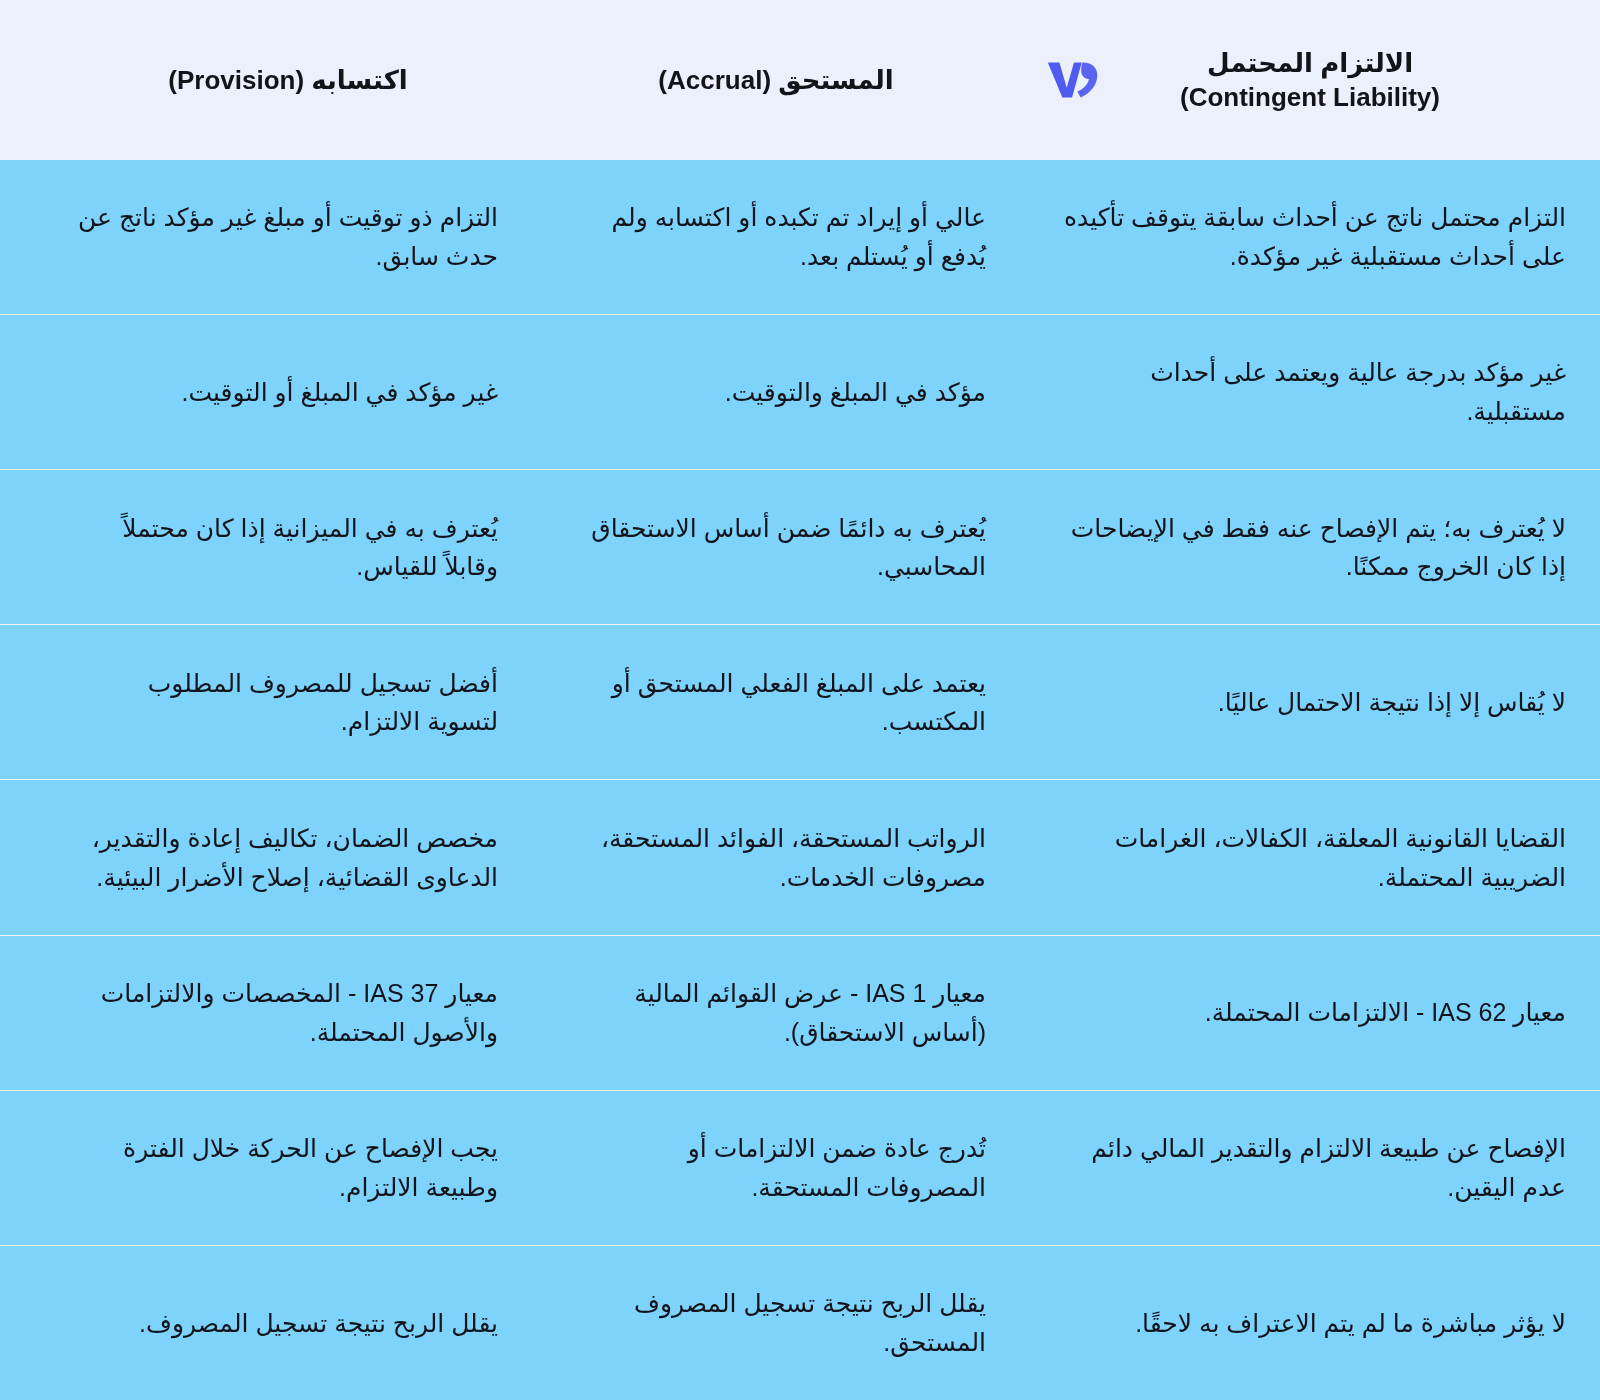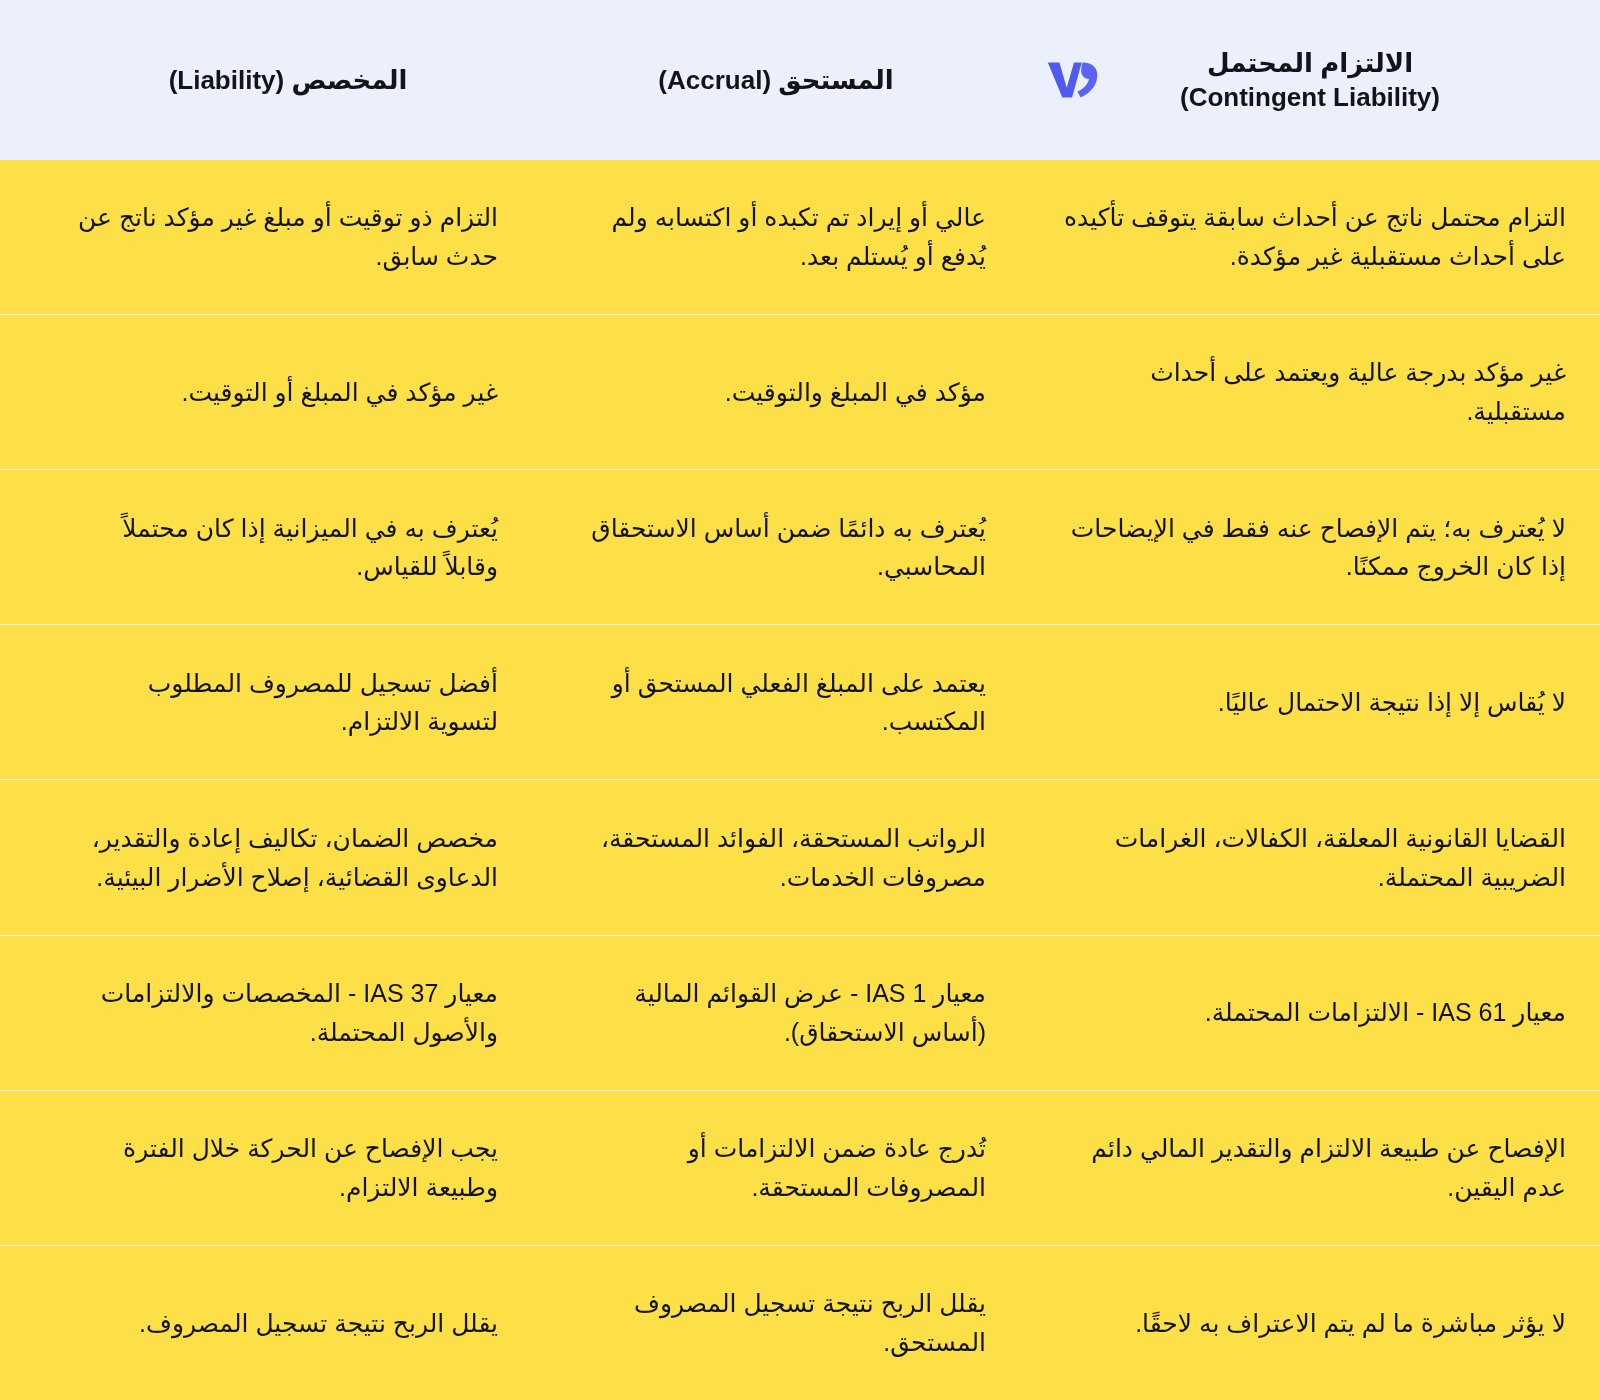--- a/index.html
+++ b/index.html
@@ -60,21 +60,21 @@
     display: block;
   }
 
   
   .comparison-table tbody td {
     padding: 22px 34px;
     font-size: 25px;
     line-height: 1.55;
     color: #13131a;
     vertical-align: middle;
-    background: #fde047;
+    background: #7dd3fc;
     border-top: 1.5px solid #f1f2f6;
   }
   .comparison-table tbody tr:first-child td {
     border-top: none;
   }
   td.cell-label {
     background: #eceffc;
     font-weight: bold;
     text-align: center;
     padding-left: 22px;
@@ -96,21 +96,21 @@
         <span class="brand-mark">
           <svg viewBox="0 0 64 64" width="62" height="62" aria-hidden="true">
             <path d="M6 14 L18 14 L25.5 40 L33 14 L41 14 L31 50 L21 50 Z" fill="#4f5bef"></path>
             <path d="M42 14 C52 14 58 20 57 29 C56 39 49 46 40 50 L36.5 44 C43 41 47.5 36.5 48.5 31 C44 31 40.5 27.5 40.5 23 C40.5 18 41 16 42 14 Z" fill="#5b64f0"></path>
           </svg>
         </span>
         <span>الالتزام المحتمل</span><br>
         <span>(Contingent Liability)</span>
       </th>
       <th class="col-accrual">المستحق (Accrual)</th>
-      <th class="col-provision">المخصص (Liability)</th>
+      <th class="col-provision">اكتسابه (Provision)</th>
       <th class="col-item">البند</th>
     </tr>
   </thead>
   <tbody>
     <tr>
       <td class="cell-value">التزام محتمل ناتج عن أحداث سابقة يتوقف تأكيده على أحداث مستقبلية غير مؤكدة.</td>
       <td class="cell-value">عالي أو إيراد تم تكبده أو اكتسابه ولم يُدفع أو يُستلم بعد.</td>
       <td class="cell-value">التزام ذو توقيت أو مبلغ غير مؤكد ناتج عن حدث سابق.</td>
       <td class="cell-label">التعريف</td>
     </tr>
@@ -132,21 +132,21 @@
       <td class="cell-value">أفضل تسجيل للمصروف المطلوب لتسوية الالتزام.</td>
       <td class="cell-label">أساس القياس</td>
     </tr>
     <tr>
       <td class="cell-value">القضايا القانونية المعلقة، الكفالات، الغرامات الضريبية المحتملة.</td>
       <td class="cell-value">الرواتب المستحقة، الفوائد المستحقة، مصروفات الخدمات.</td>
       <td class="cell-value">مخصص الضمان، تكاليف إعادة والتقدير، الدعاوى القضائية، إصلاح الأضرار البيئية.</td>
       <td class="cell-label">الأمثلة</td>
     </tr>
     <tr>
-      <td class="cell-value">معيار IAS 61 - الالتزامات المحتملة.</td>
+      <td class="cell-value">معيار IAS 62 - الالتزامات المحتملة.</td>
       <td class="cell-value">معيار IAS 1 - عرض القوائم المالية (أساس الاستحقاق).</td>
       <td class="cell-value">معيار IAS 37 - المخصصات والالتزامات والأصول المحتملة.</td>
       <td class="cell-label">المعيار المحاسبي</td>
     </tr>
     <tr>
       <td class="cell-value">الإفصاح عن طبيعة الالتزام والتقدير المالي دائم عدم اليقين.</td>
       <td class="cell-value">تُدرج عادة ضمن الالتزامات أو المصروفات المستحقة.</td>
       <td class="cell-value">يجب الإفصاح عن الحركة خلال الفترة وطبيعة الالتزام.</td>
       <td class="cell-label">متطلبات الإفصاح</td>
     </tr>

